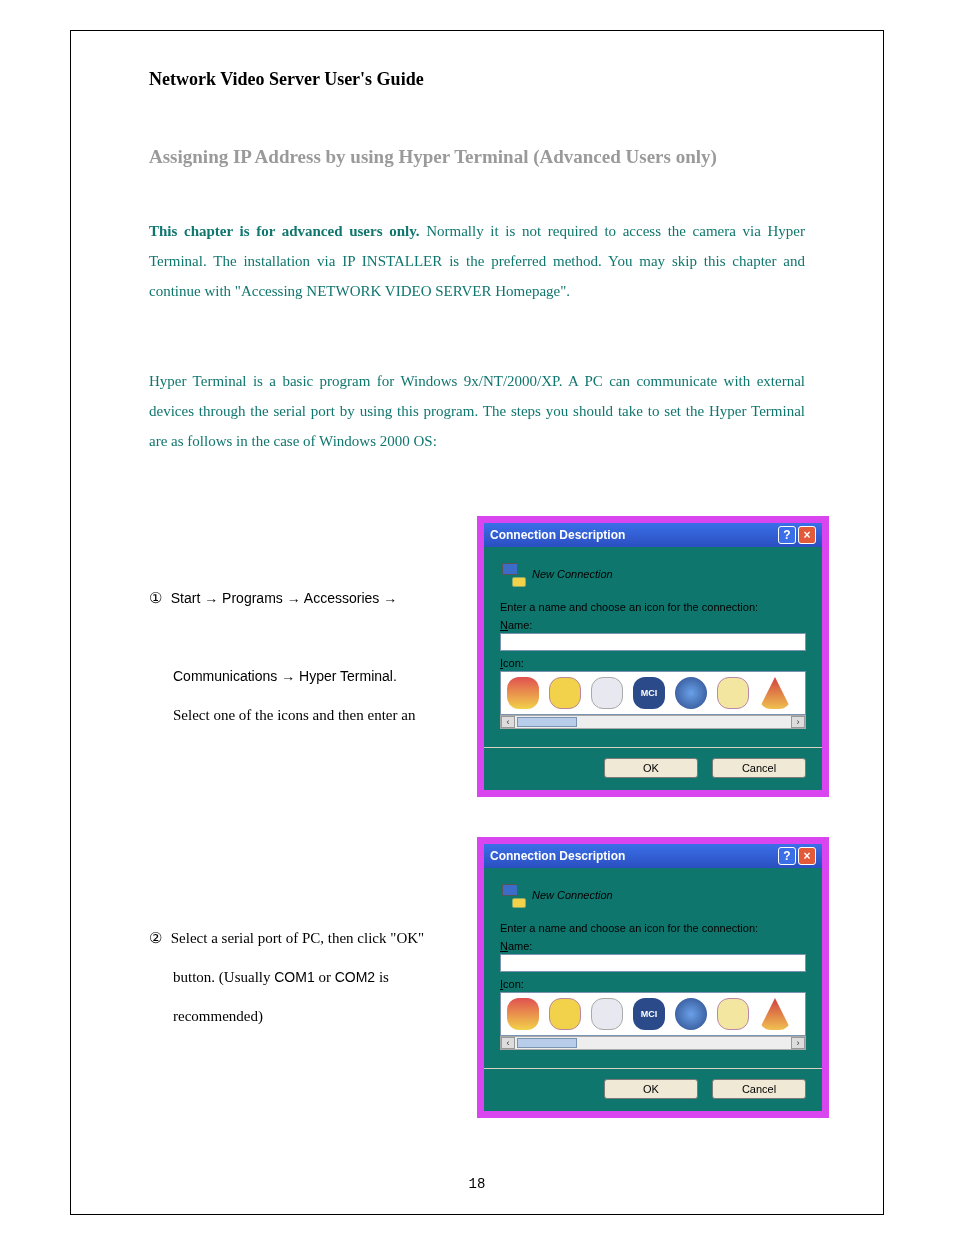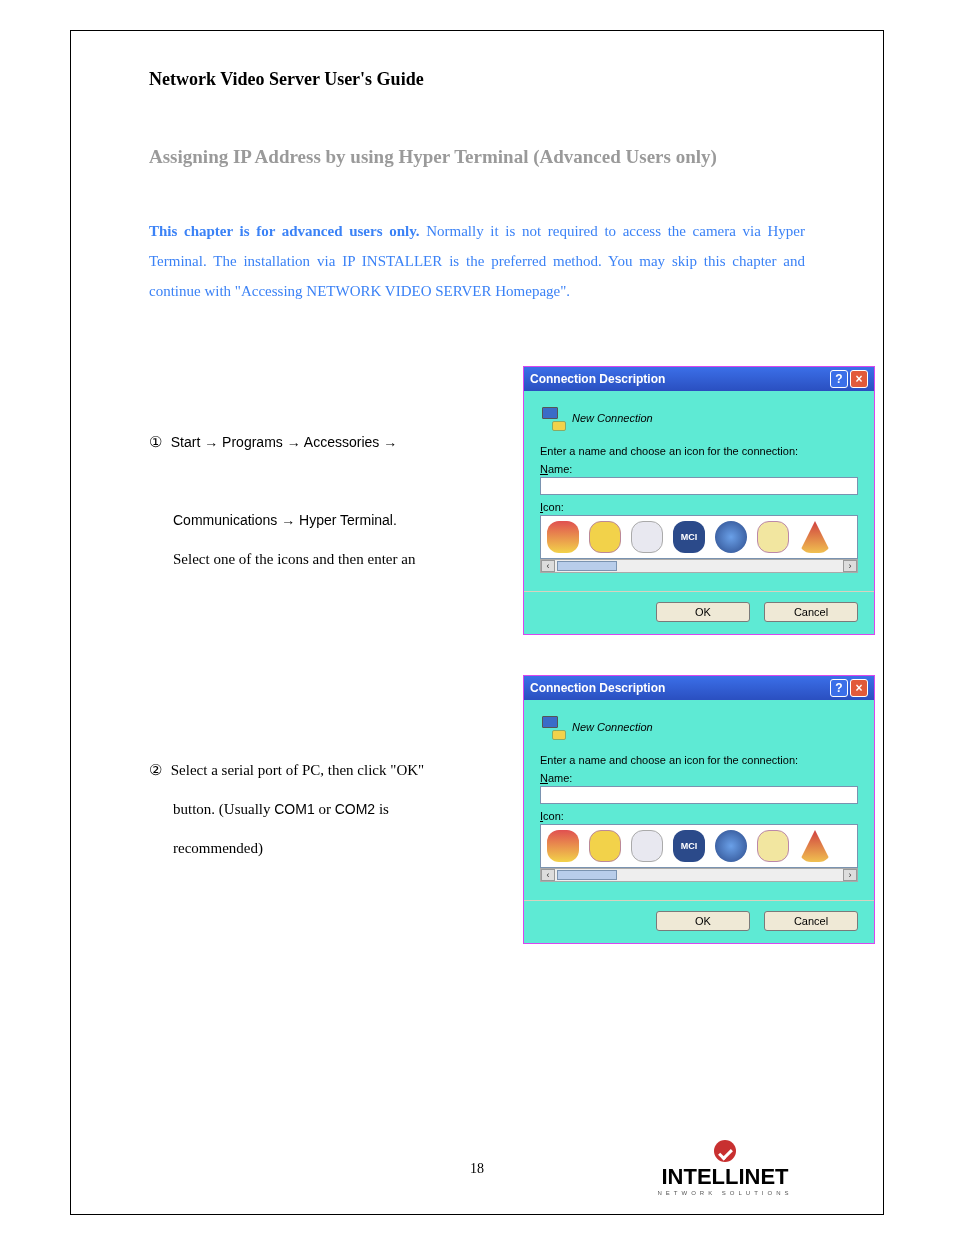--- a/index.html
+++ b/index.html
@@ -34,46 +34,45 @@
   .sub-heading {
     font-size: 19px;
     font-weight: bold;
     color: #9a9a9a;
     margin-bottom: 48px;
   }
   .body-para {
     font-size: 15px;
     line-height: 2;
     text-align: justify;
-    color: #3b82f6;
+    color: #0f766e;
     margin-bottom: 60px;
   }
   .body-para .bold { font-weight: bold; }
   .step-row {
     display: flex;
     gap: 18px;
     margin-bottom: 40px;
     align-items: center;
   }
   .step-text {
     flex: 0 0 310px;
     font-size: 15px;
     line-height: 2.6;
     color: #000;
     text-align: justify;
   }
   .step-text .sans { font-family: Arial, Helvetica, sans-serif; font-size: 14px; }
   .step-num { display:inline-block; width: 18px; }
   .dialog {
     flex: 0 0 352px;
-    border: 1px solid #d946ef;
-    background: #5eead4;
+    border: 7px solid #d946ef;
+    background: #0f766e;
     font-family: Tahoma, Arial, sans-serif;
     font-size: 11px;
-    margin-left: 46px;
   }
   .dialog-title {
     background: linear-gradient(#3b6fe8,#2a4fc0);
     color: #fff;
     font-weight: bold;
     padding: 4px 6px;
     display: flex;
     align-items: center;
     justify-content: space-between;
     font-size: 12px;
@@ -140,24 +139,25 @@
     width:94px; height:20px;
     background:#efe9d6;
     border:1px solid #7a7a7a;
     border-radius:3px;
     font-size:11px;
     font-family:Tahoma,Arial,sans-serif;
     cursor:pointer;
   }
   .page-footer {
     position:absolute;
-    bottom: 37px;
+    bottom: 22px;
     left:0; right:0;
     text-align:center;
     font-size:14px;
+    font-family:Liberation Mono, monospace;
   }
   .logo {
     position:absolute;
     bottom: 18px;
     right: 78px;
     width: 160px;
     text-align:center;
   }
   .logo-check {
     width:22px; height:22px; border-radius:50%;
@@ -181,20 +181,21 @@
 <div class="page-border">
   <div class="doc-title">Network Video Server User's Guide</div>
 
   <div class="section-heading">Assigning IP Address by using Hyper Terminal (Advanced Users only)</div>
 
   <p class="body-para">
     <span class="bold">This chapter is for advanced users only.</span><span> Normally it is not required to access the camera via Hyper Terminal. The installation via IP INSTALLER is the preferred method. You may skip this chapter and continue with "Accessing NETWORK VIDEO SERVER Homepage".</span>
   </p>
 
 
+  <p class="body-para">Hyper Terminal is a basic program for Windows 9x/NT/2000/XP. A PC can communicate with external devices through the serial port by using this program. The steps you should take to set the Hyper Terminal are as follows in the case of Windows 2000 OS:</p>
 
   <div class="step-row">
     <div class="step-text">
       <span class="step-num">①</span>
       <span class="sans">
         <span>Start </span><span>→</span><span> Programs </span><span>→</span><span> Accessories </span><span>→</span>
       </span>
       <br><br>
       <span class="sans" style="margin-left:24px; display:inline;">
         <span>Communications </span><span>→</span><span> Hyper Terminal.</span>
@@ -300,18 +301,13 @@
       </div>
       <div class="dlg-buttons">
         <button class="dlg-btn">OK</button>
         <button class="dlg-btn">Cancel</button>
       </div>
     </div>
   </div>
 
   <div class="page-footer">18</div>
 
-  <div class="logo">
-    <div class="logo-check"></div>
-    <div class="logo-text">INTELLINET</div>
-    <div class="logo-sub">NETWORK SOLUTIONS</div>
-  </div>
 </div>
 
 </body></html>

